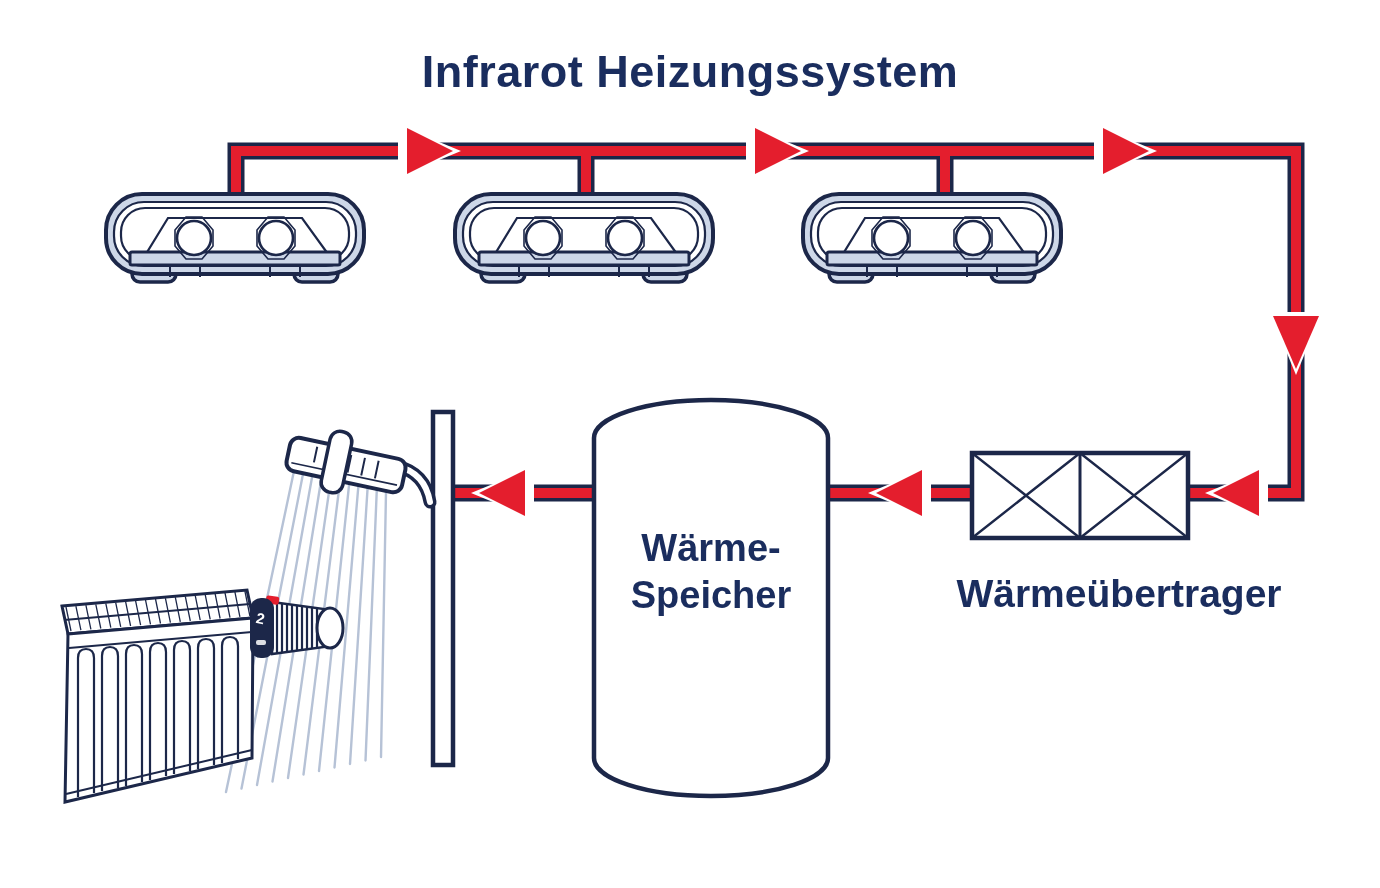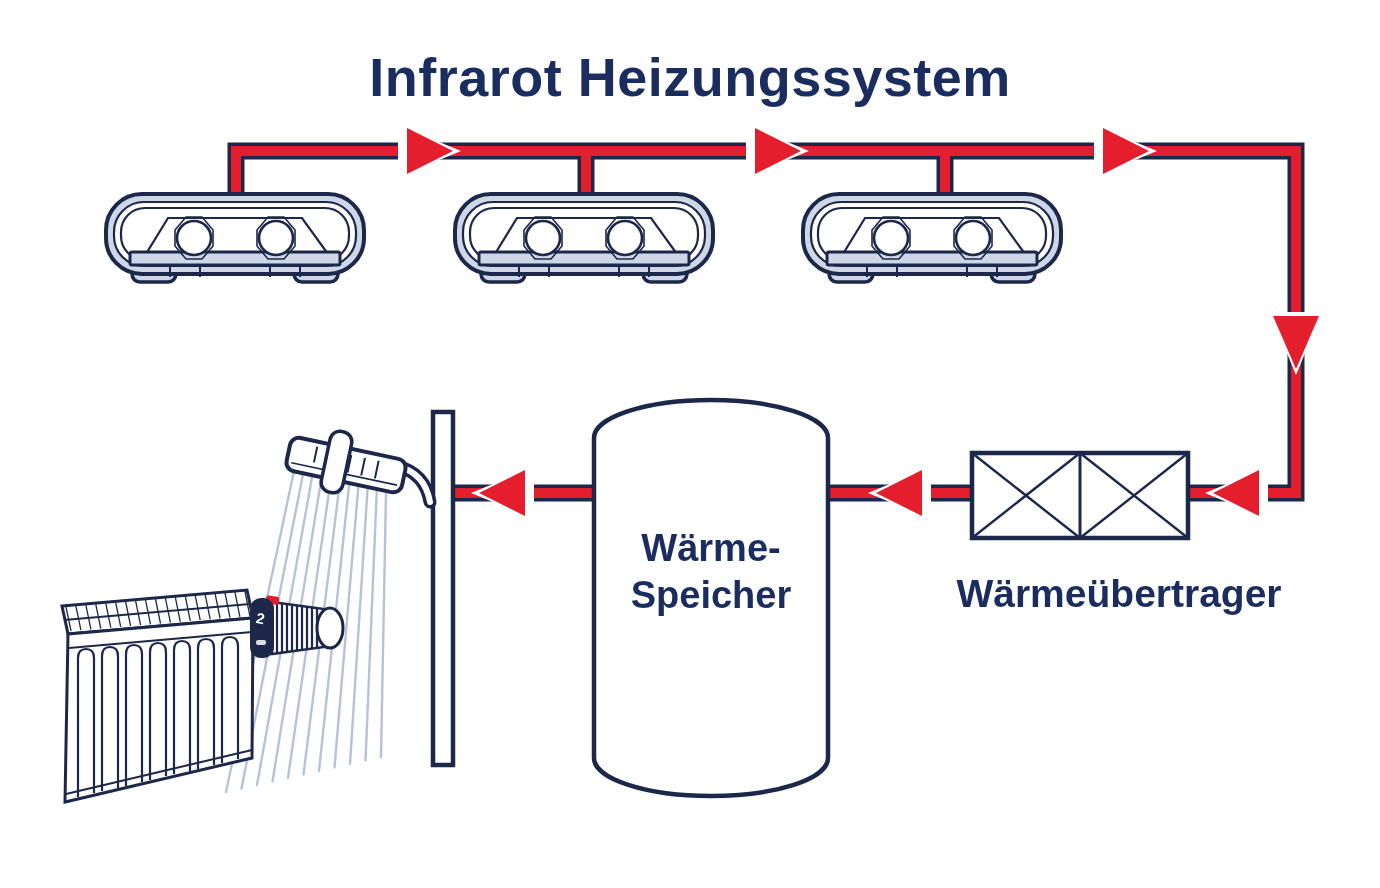--- a/index.html
+++ b/index.html
@@ -5,21 +5,21 @@
   :root{
     --navy:#1c2749; --text:#1a2d5e; --red:#e41e2d; --panel:#cdd7e8; --spray:#b6c2d6; --bg:#ffffff;
   }
   html,body{margin:0;padding:0;}
   body{
     width:1380px;height:888px;position:relative;background:var(--bg);
     font-family:"Liberation Sans",sans-serif;overflow:hidden;
   }
   .title{
     position:absolute;top:46px;left:0;width:100%;text-align:center;
-    font-size:54px;font-weight:bold;color:var(--text);letter-spacing:.5px;
+    font-size:45px;font-weight:bold;color:var(--text);letter-spacing:.5px;
   }
   svg{position:absolute;top:0;left:0;}
   .ln{stroke:var(--navy);fill:none;}
   .fw{fill:#fff;}
   .fp{fill:var(--panel);}
   .fr{fill:var(--red);}
   .fn{fill:var(--navy);}
   .pipeN{stroke:var(--navy);stroke-width:17;fill:none;stroke-linejoin:miter;}
   .pipeR{stroke:var(--red);stroke-width:10;fill:none;stroke-linejoin:miter;}
   .sprayL{stroke:var(--spray);stroke-width:2.4;stroke-linecap:round;fill:none;}

